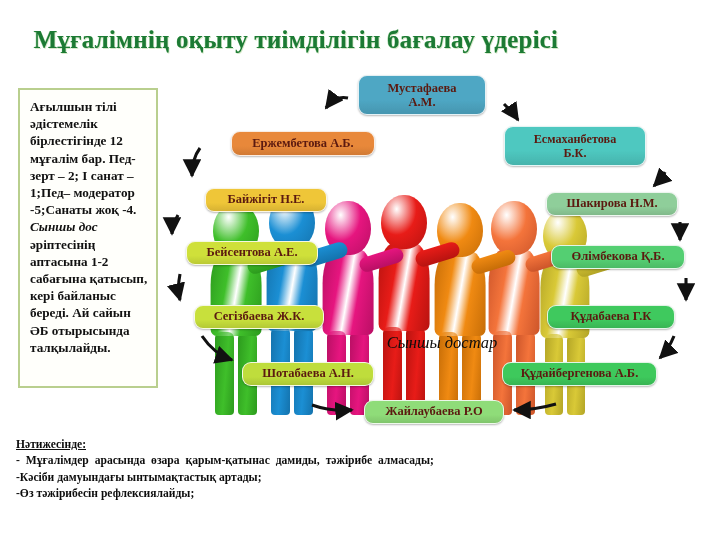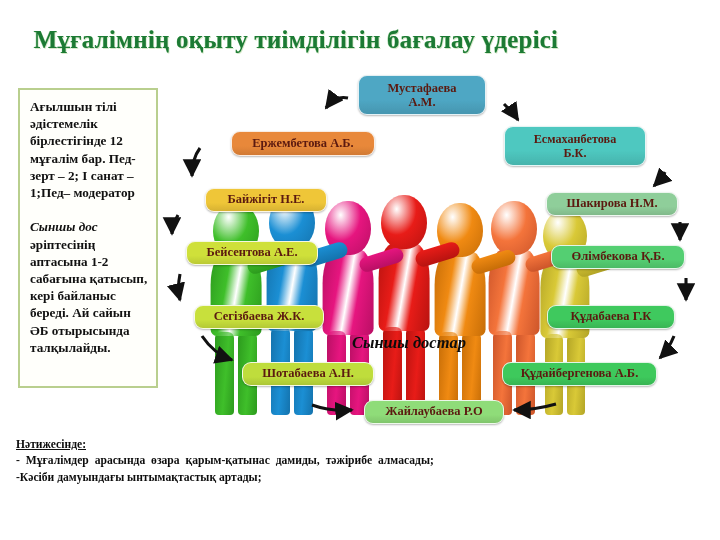--- a/index.html
+++ b/index.html
@@ -48,22 +48,22 @@
     font-weight:bold;color:#5b1a10;
     display:flex;align-items:center;justify-content:center;
     text-align:center;line-height:13.5px;
     box-shadow:0 1px 2px rgba(0,0,0,.28);
     padding:2px 6px;
   }
   .lab.two{line-height:14px;}
 
   .center-cap{
     position:absolute;left:352px;top:333px;width:180px;
-    font-size:16.5px;font-weight:bold;font-style:italic;color:#0c0c0c;
-    text-align:left;
+    font-size:16.5px;font-weight:normal;font-style:italic;color:#0c0c0c;
+    text-align:center;
   }
 
   
   .arrowsvg{position:absolute;left:0;top:0;width:720px;height:540px;pointer-events:none;}
 
   
   .results{
     position:absolute;left:16px;top:437px;width:700px;
     font-size:11.6px;font-weight:bold;color:#0d0d0d;line-height:16.4px;
   }
@@ -78,21 +78,21 @@
 
   <div class="title" style="color: rgb(28, 122, 52);">Мұғалімнің оқыту тиімділігін бағалау үдерісі</div>
 
   <div class="infobox" style="border-color: rgb(185, 207, 142);">
     <span>Ағылшын тілі</span><br>
     <span>әдістемелік</span><br>
     <span>бірлестігінде 12</span><br>
     <span>мұғалім бар. Пед-</span><br>
     <span>зерт – 2; І санат –</span><br>
     <span>1;Пед– модератор</span><br>
-    <br>
+    <span>-5;Санаты жоқ -4.</span><br>
     <i>Сыншы дос</i><br>
     <span>әріптесінің</span><br>
     <span>аптасына 1-2</span><br>
     <span>сабағына қатысып,</span><br>
     <span>кері байланыс</span><br>
     <span>береді. Ай сайын</span><br>
     <span>ӘБ отырысында</span><br>
     <span>талқылайды.</span>
   </div>
 
@@ -169,20 +169,21 @@
       <path d="M674,336 C670,346 666,352 660,358"></path>
       <path d="M312,405 C326,410 338,411 352,410"></path>
       <path d="M556,404 C542,408 528,410 514,410"></path>
     </g>
   </svg>
 
   <div class="results">
     <div class="hd">Нәтижесінде:</div>
     <div class="li sp">- Мұғалімдер  арасында   өзара   қарым-қатынас    дамиды, тәжірибе алмасады;</div>
     <div class="li">-Кәсіби дамуындағы  ынтымақтастық  артады;</div>
+    <div class="li">-Өз тәжірибесін   рефлексиялайды;</div>
   </div>
 
 <div class="lab two" style="left: 358px; top: 75px; width: 128px; height: 40px; font-size: 12.5px; background: linear-gradient(rgb(78, 167, 196) 0%, rgb(78, 167, 196) 62%, rgba(0, 0, 0, 0.1) 100%), rgb(78, 167, 196); z-index: 40;">
       <span><span>Мустафаева</span><br><span>А.М.</span></span>
     </div>
     <div class="lab" style="left: 231px; top: 131px; width: 144px; height: 25px; font-size: 12.5px; background: linear-gradient(rgb(232, 136, 58) 0%, rgb(232, 136, 58) 62%, rgba(0, 0, 0, 0.1) 100%), rgb(232, 136, 58); z-index: 40;">
       <span><span>Ержембетова А.Б.</span></span>
     </div>
     <div class="lab two" style="left: 504px; top: 126px; width: 142px; height: 40px; font-size: 12.2px; background: linear-gradient(rgb(78, 200, 192) 0%, rgb(78, 200, 192) 62%, rgba(0, 0, 0, 0.1) 100%), rgb(78, 200, 192); z-index: 40;">
       <span><span>Есмаханбетова</span><br><span>Б.К.</span></span>

